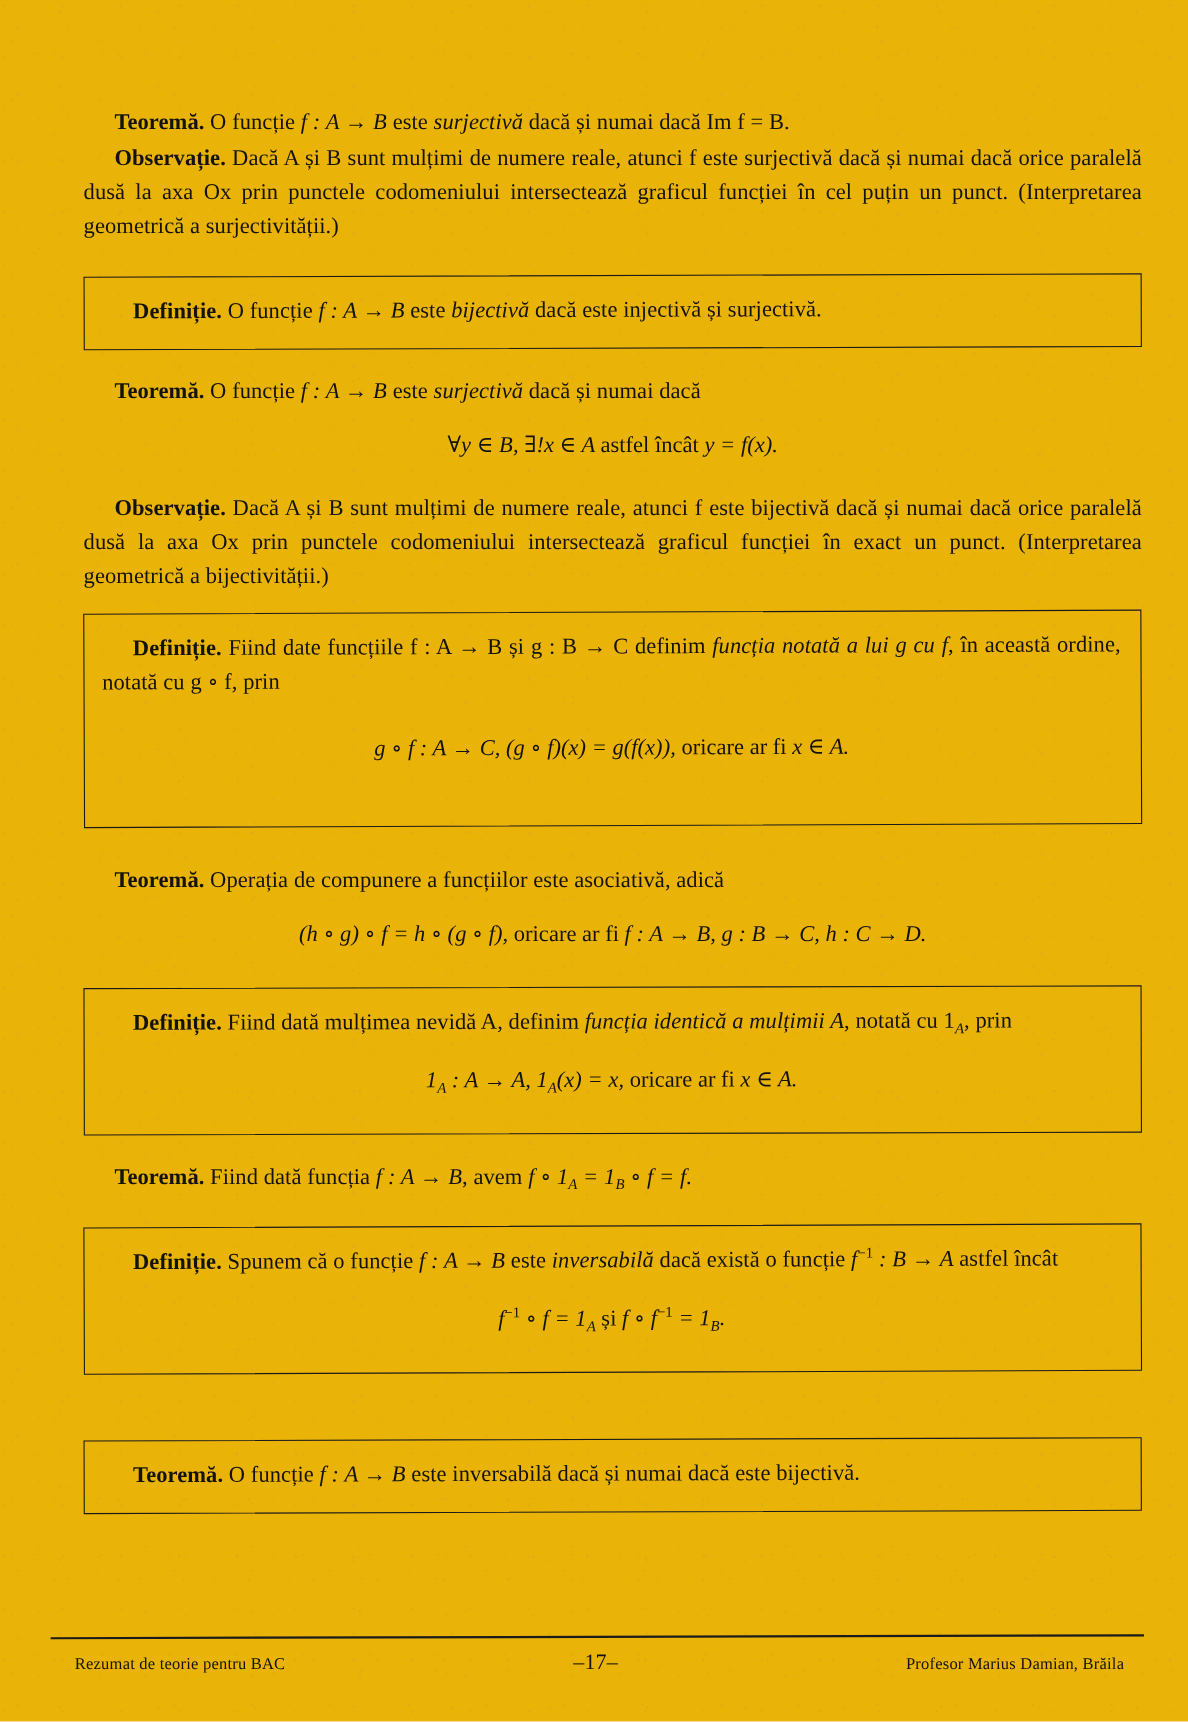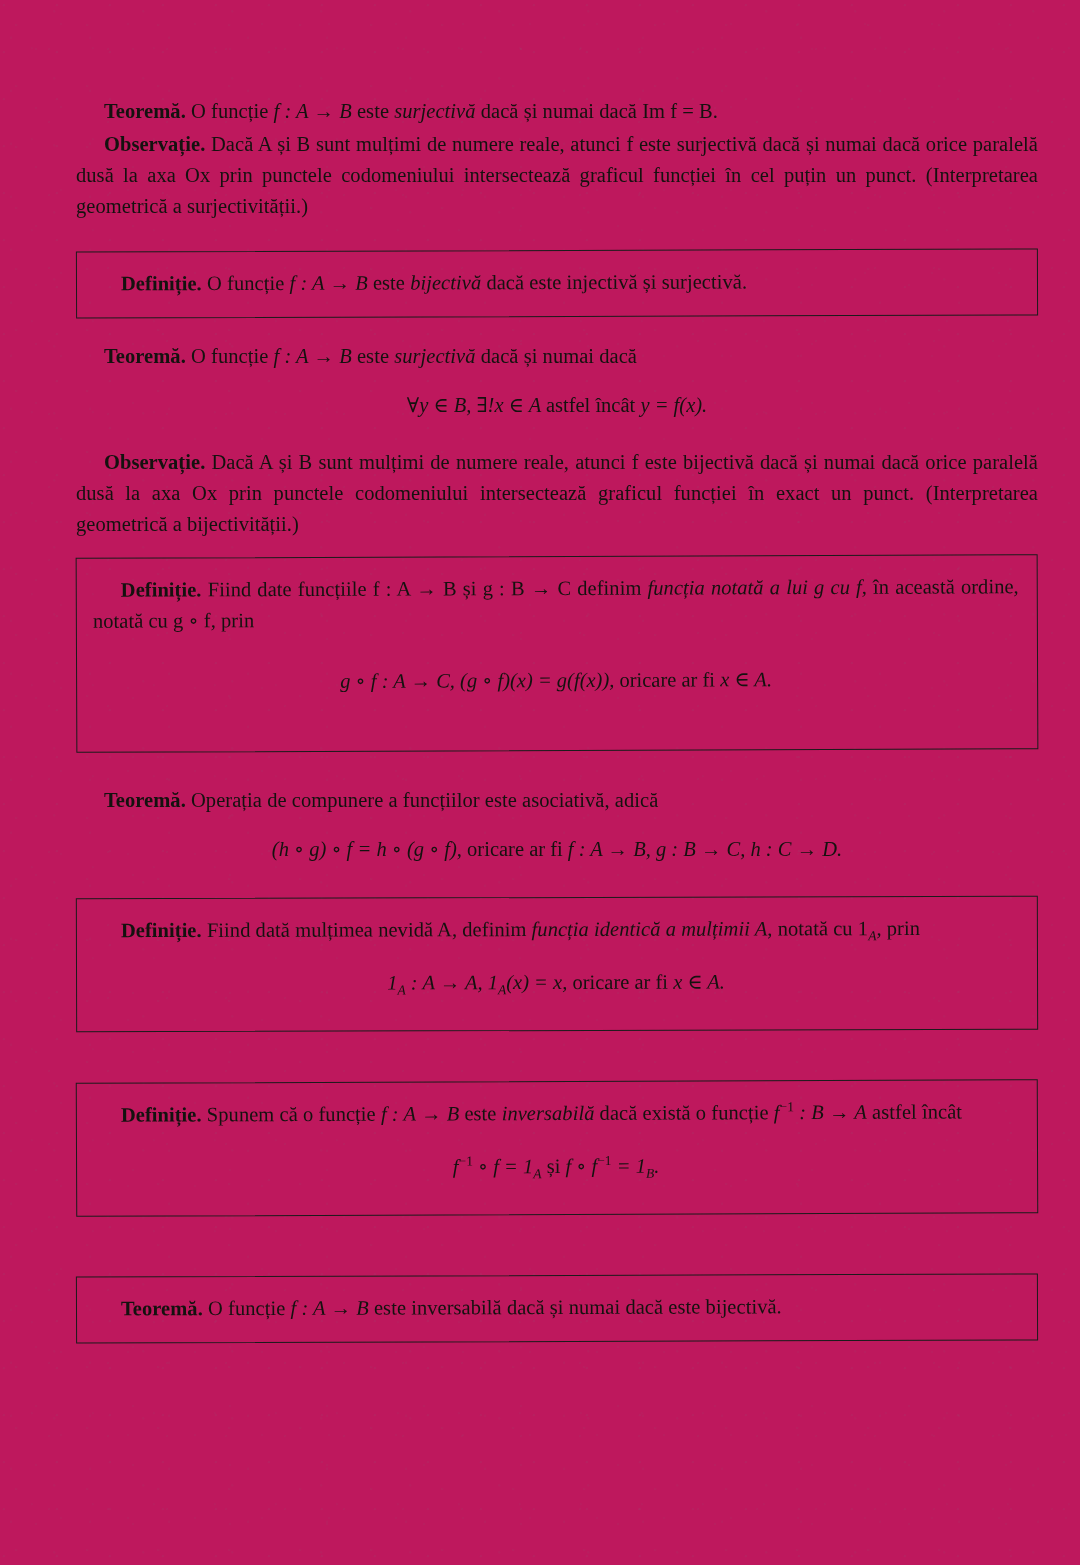--- a/index.html
+++ b/index.html
@@ -4,21 +4,21 @@
 <style>
   html, body {
     margin: 0;
     padding: 0;
     background: #ffffff;
   }
   #page {
     position: relative;
     width: 1080px;
     height: 1565px;
-    background: #be185d;
+    background: #eab308;
     overflow: hidden;
     font-family: "Liberation Serif", "DejaVu Serif", serif;
     color: #14120f;
   }
   
   #grain {
     position: absolute;
     inset: 0;
     pointer-events: none;
     opacity: .55;
@@ -152,29 +152,38 @@
 
     <div class="gap-sm"></div>
 
     <div class="box skew-c" style="padding-bottom:26px;">
       <p class="para"><span class="lbl">Definiție.</span> <span>Fiind dată mulțimea nevidă A, definim </span><span class="it">funcția identică a mulțimii A</span><span>, notată cu 1<sub class="sb">A</sub>, prin</span></p>
       <div class="formula" style="margin-top:22px;"><span class="mt">1<sub class="sb">A</sub> : <i>A</i> → <i>A</i>, 1<sub class="sb">A</sub>(<i>x</i>) = <i>x</i>, <span class="up">oricare ar fi</span> <i>x</i> ∈ <i>A</i>.</span></div>
     </div>
 
     <div class="gap-sm"></div>
 
+    <p class="para"><span class="lbl">Teoremă.</span> <span>Fiind dată funcția <span class="mt"><i>f</i> : <i>A</i> → <i>B</i></span>, avem <span class="mt"><i>f</i> ∘ 1<sub class="sb">A</sub> = 1<sub class="sb">B</sub> ∘ <i>f</i> = <i>f</i>.</span></span></p>
 
     <div class="gap-sm"></div>
 
     <div class="box skew-b" style="padding-bottom:26px;">
       <p class="para"><span class="lbl">Definiție.</span> <span>Spunem că o funcție <span class="mt"><i>f</i> : <i>A</i> → <i>B</i></span> este </span><span class="it">inversabilă</span><span> dacă există o funcție <span class="mt"><i>f</i><sup class="exp">−1</sup> : <i>B</i> → <i>A</i></span> astfel încât</span></p>
       <div class="formula" style="margin-top:22px;"><span class="mt"><i>f</i><sup class="exp">−1</sup> ∘ <i>f</i> = 1<sub class="sb">A</sub> <span class="up">și</span> <i>f</i> ∘ <i>f</i><sup class="exp">−1</sup> = 1<sub class="sb">B</sub>.</span></div>
     </div>
 
     <div class="gap-lg"></div>
 
     <div class="box skew-a">
       <p class="para"><span class="lbl">Teoremă.</span> <span>O funcție </span><span class="mt">f : A → B</span><span> este inversabilă dacă și numai dacă este bijectivă.</span></p>
     </div>
 
   </div>
 
+  <div id="footer">
+    <div class="rule"></div>
+    <div class="row">
+      <div class="left">Rezumat de teorie pentru BAC</div>
+      <div class="center">–17–</div>
+      <div class="right">Profesor Marius Damian, Brăila</div>
+    </div>
+  </div>
 </div>
 
 </body></html>

